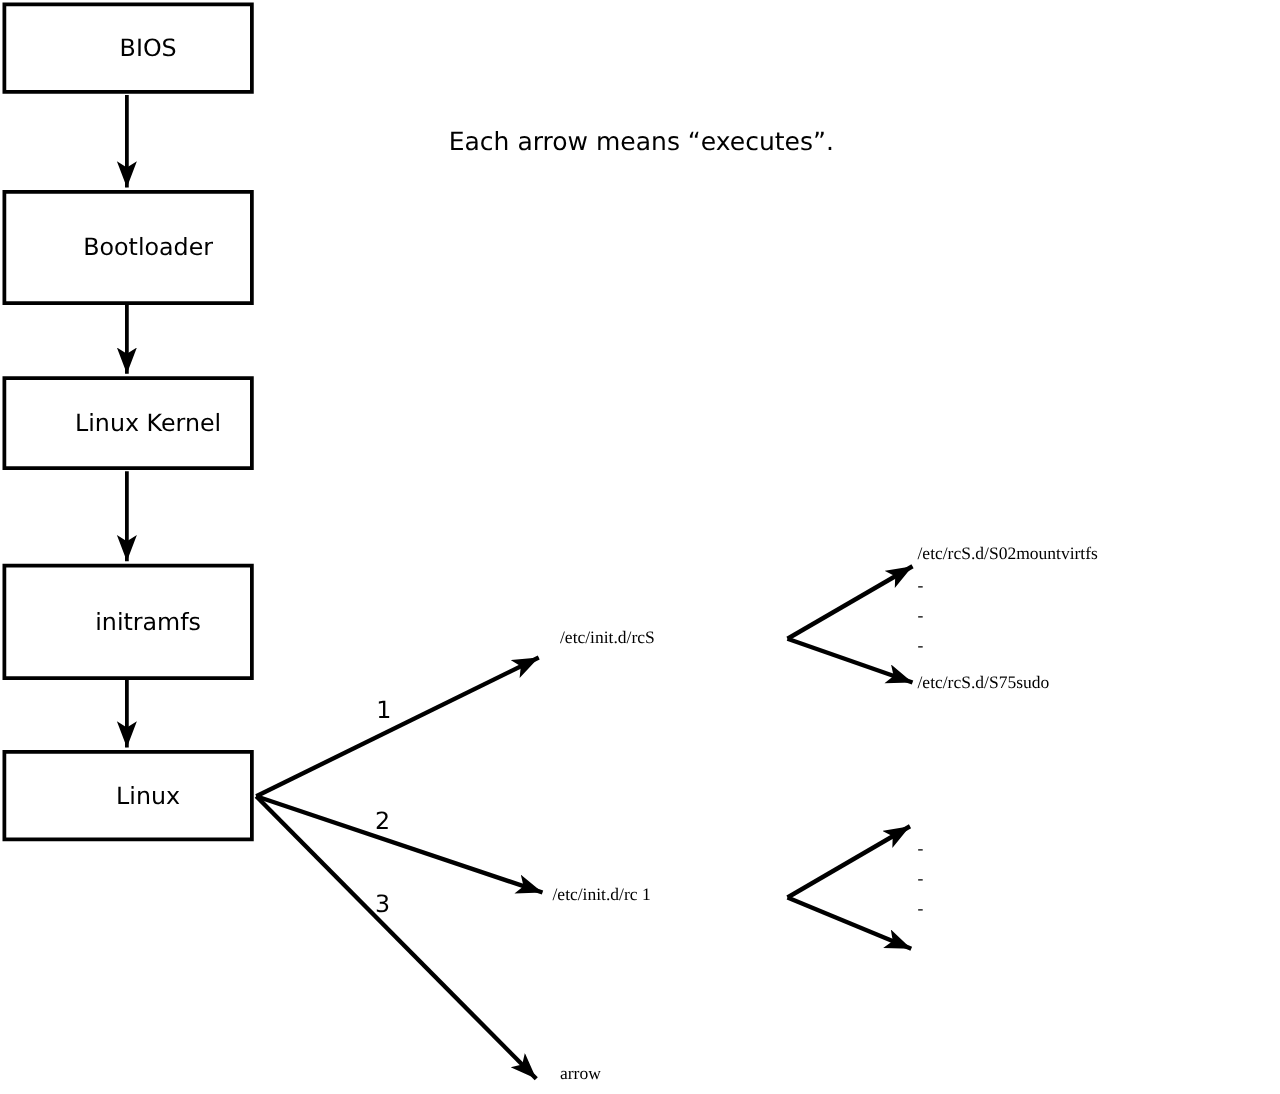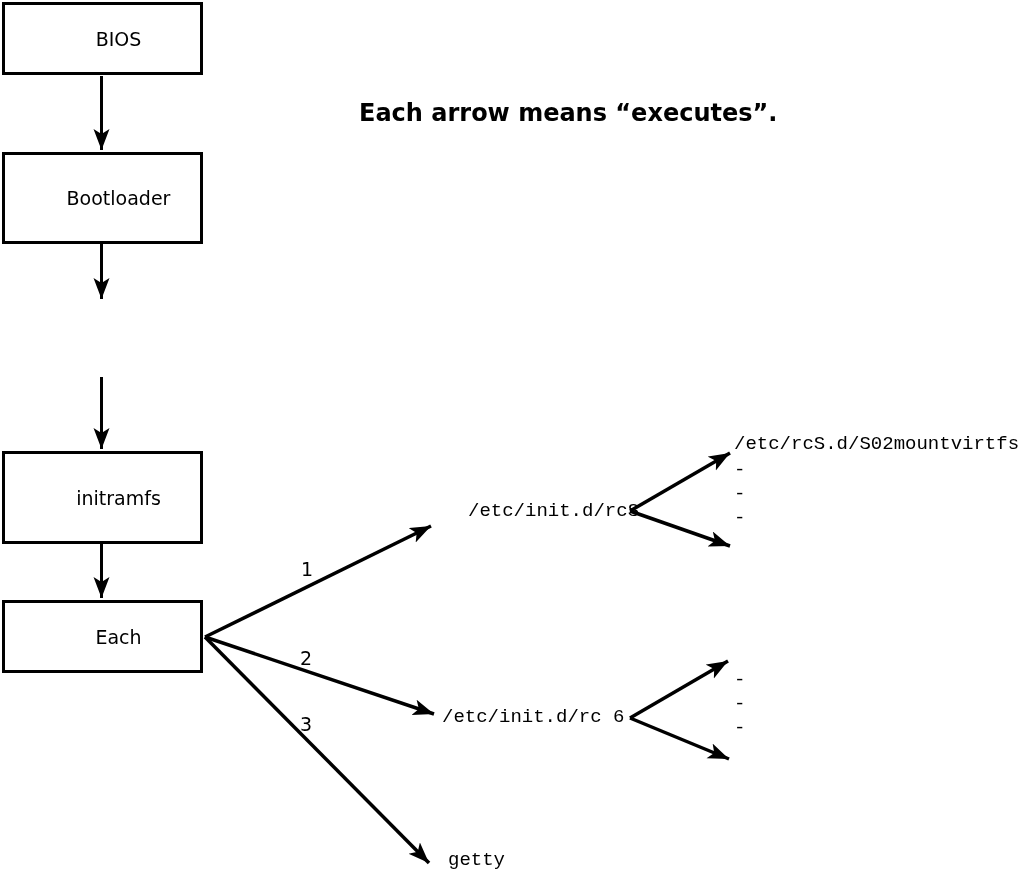--- a/index.html
+++ b/index.html
@@ -16,26 +16,26 @@
   #ah path { fill:var(--line); }
   .box {
     position:absolute; left:2px; width:201px; box-sizing:border-box;
     border:3px solid var(--line); background:var(--boxfill);
     display:flex; align-items:center; justify-content:center;
     font-size:19px;
     padding-left:32px;
   }
   .mono {
     position:absolute; transform:translateY(-50%);
-    font-family:Liberation Mono, monospace;
-    font-size:19px; line-height:1; white-space:pre;
+    font-family:Liberation Serif, serif;
+    font-size:14px; line-height:1; white-space:pre;
   }
   .caption {
     position:absolute; transform:translateY(-50%);
-    font-size:24px; line-height:1; white-space:pre;font-weight:bold;
+    font-size:20px; line-height:1; white-space:pre;
   }
   .num {
     position:absolute; transform:translate(-50%,-50%);
     font-size:19px; line-height:1;
   }
 </style>
 </head>
 <body>
 
 <div class="canvas">
@@ -64,37 +64,41 @@
   </svg>
 
   <div class="caption" style="left:359px; top:113px">Each arrow means “executes”.</div>
 
   <div class="box" style="top:2px;   height:73px">
     <span>BIOS</span>
   </div>
   <div class="box" style="top:152px; height:92px">
     <span>Bootloader</span>
   </div>
+  <div class="box" style="top:301px; height:75px">
+    <span>Linux Kernel</span>
+  </div>
   <div class="box" style="top:451px; height:93px">
     <span>initramfs</span>
   </div>
   <div class="box" style="top:600px; height:73px">
-    <span>Each</span>
+    <span>Linux</span>
   </div>
 
   <div class="num" style="left:307px; top:569px">1</div>
   <div class="num" style="left:306px; top:658px">2</div>
   <div class="num" style="left:306px; top:724px">3</div>
 
-  <div class="mono" style="left:468px; top:511px">/etc/init.d/rcS</div>
-  <div class="mono" style="left:442px; top:717px">/etc/init.d/rc 6</div>
-  <div class="mono" style="left:448px; top:860px">getty</div>
+  <div class="mono" style="left:448px; top:511px">/etc/init.d/rcS</div>
+  <div class="mono" style="left:442px; top:717px">/etc/init.d/rc 1</div>
+  <div class="mono" style="left:448px; top:860px">arrow</div>
 
   <div class="mono" style="left:734px; top:444px">/etc/rcS.d/S02mountvirtfs</div>
   <div class="mono" style="left:734px; top:470px">-</div>
   <div class="mono" style="left:734px; top:494px">-</div>
   <div class="mono" style="left:734px; top:518px">-</div>
+  <div class="mono" style="left:734px; top:547px">/etc/rcS.d/S75sudo</div>
 
   <div class="mono" style="left:734px; top:680px">-</div>
   <div class="mono" style="left:734px; top:704px">-</div>
   <div class="mono" style="left:734px; top:728px">-</div>
 
 </div>
 
 </body></html>

